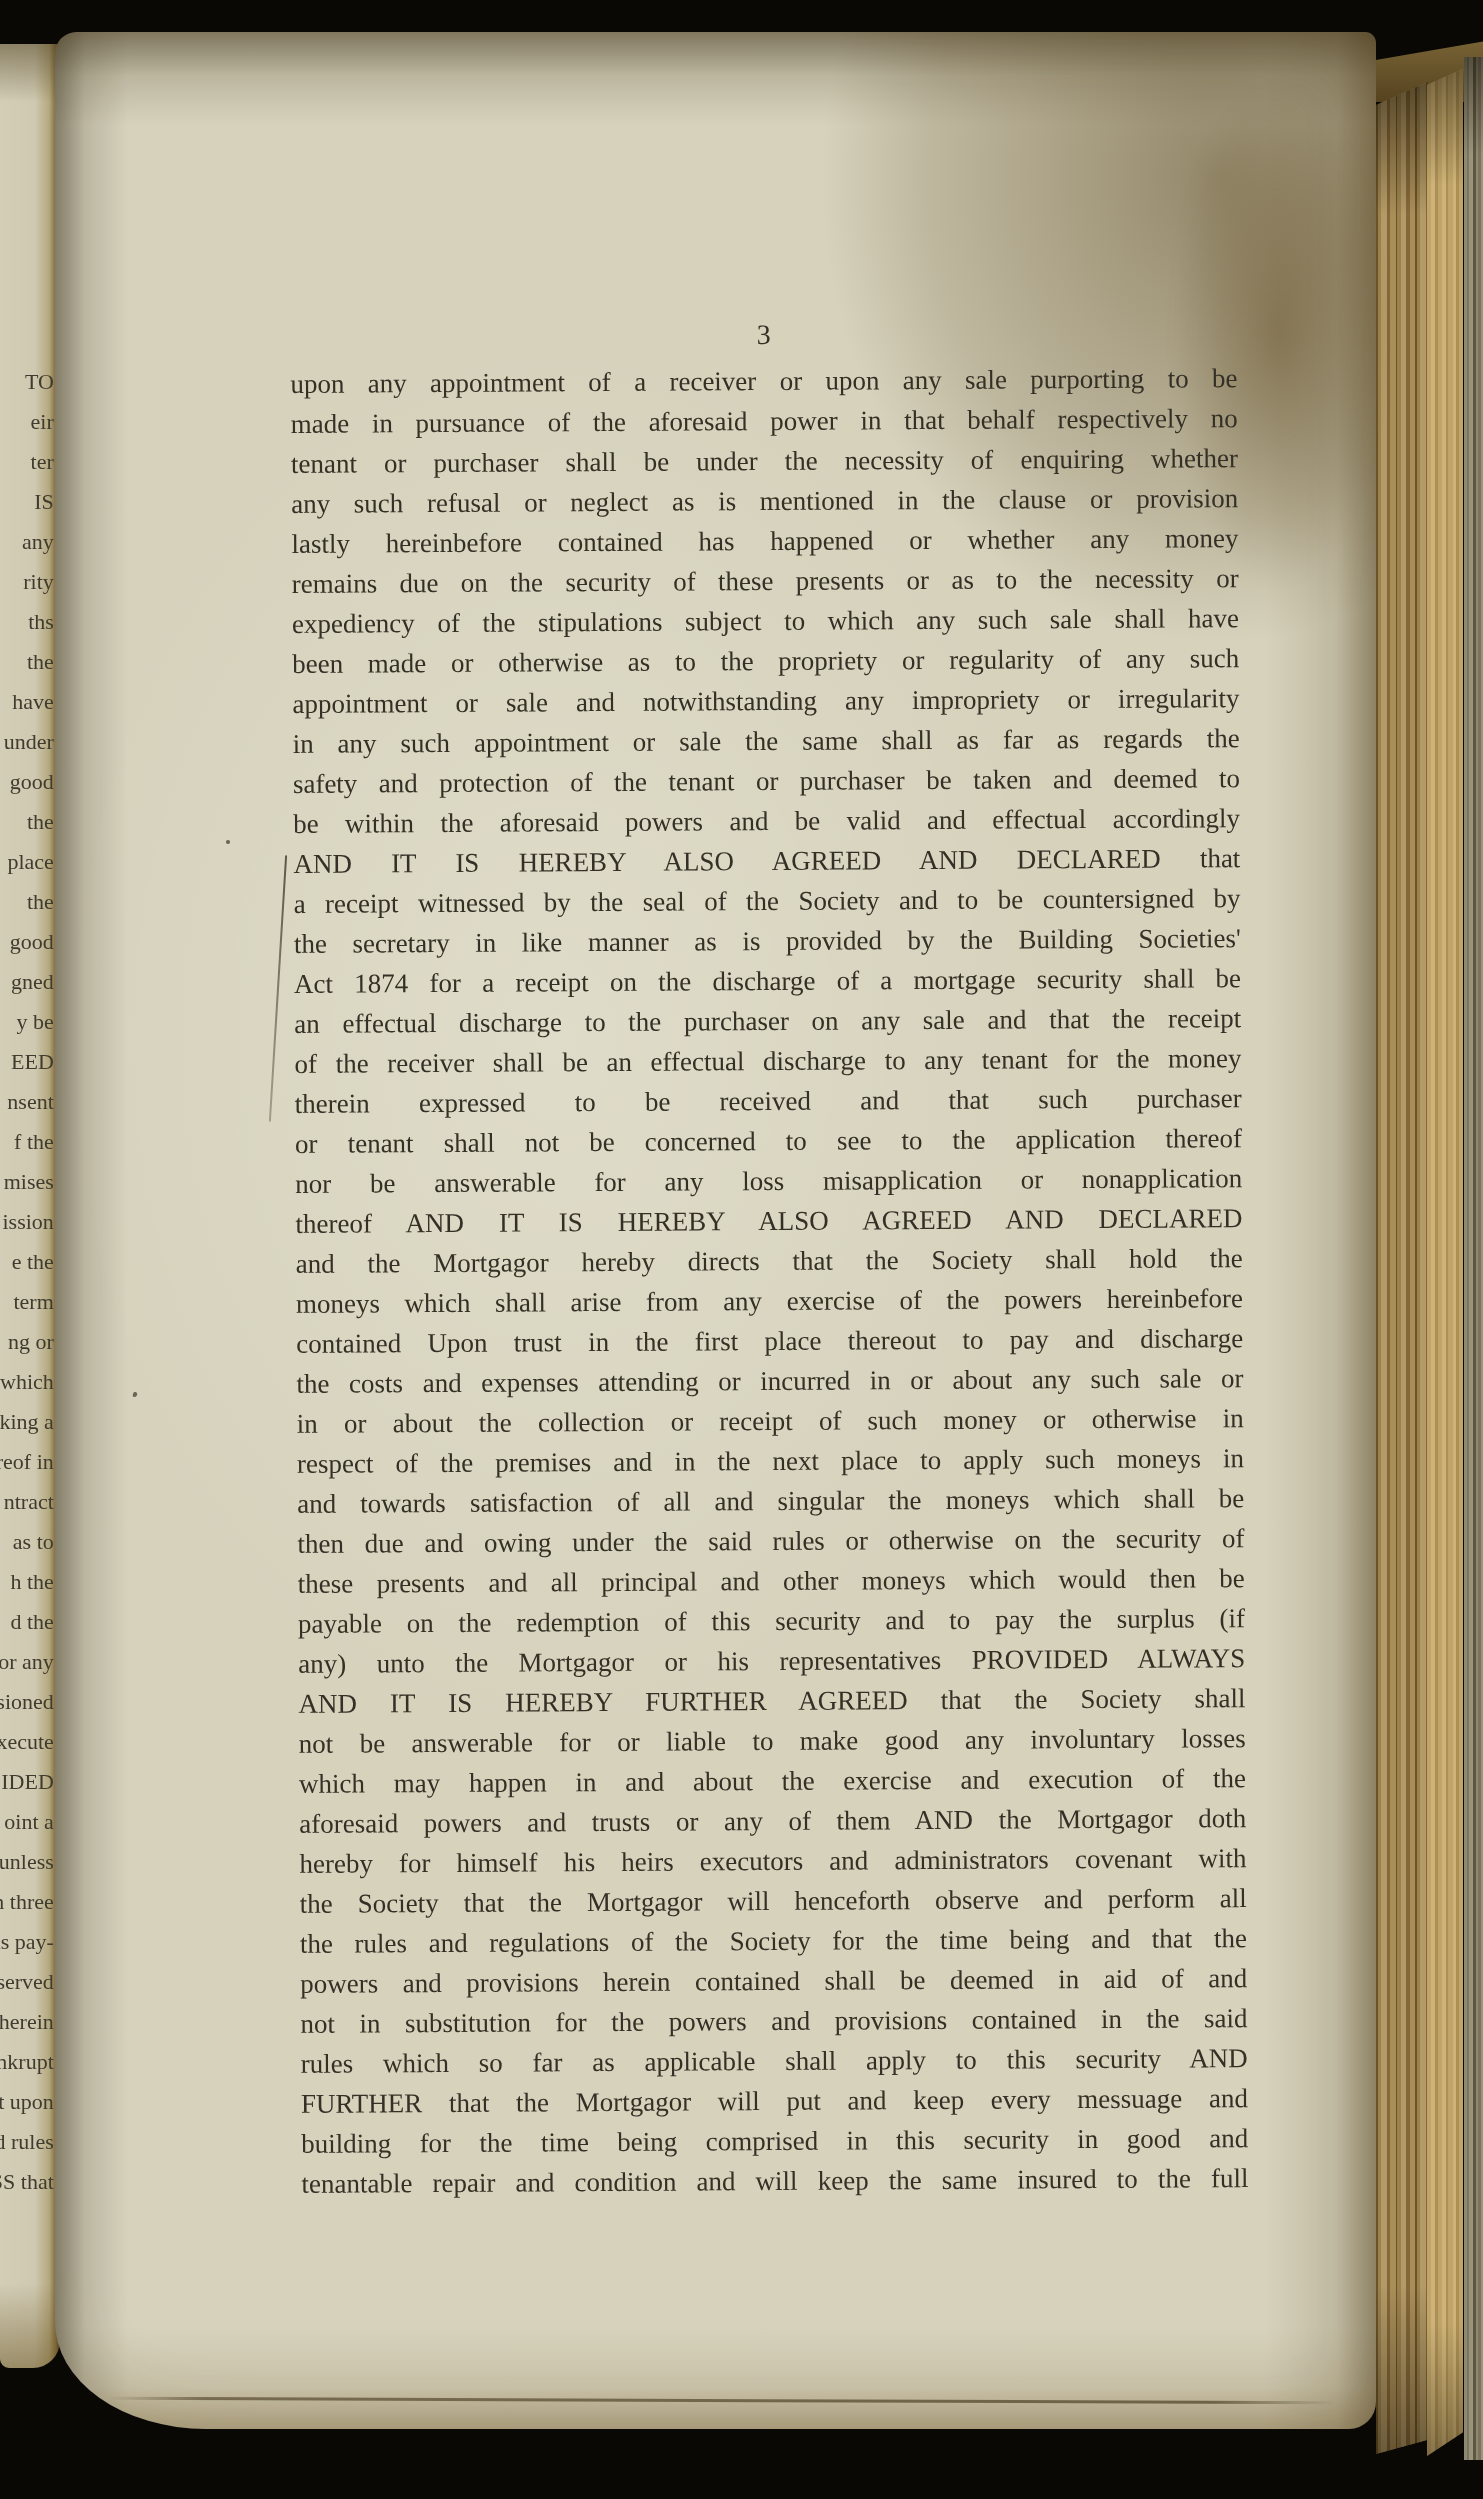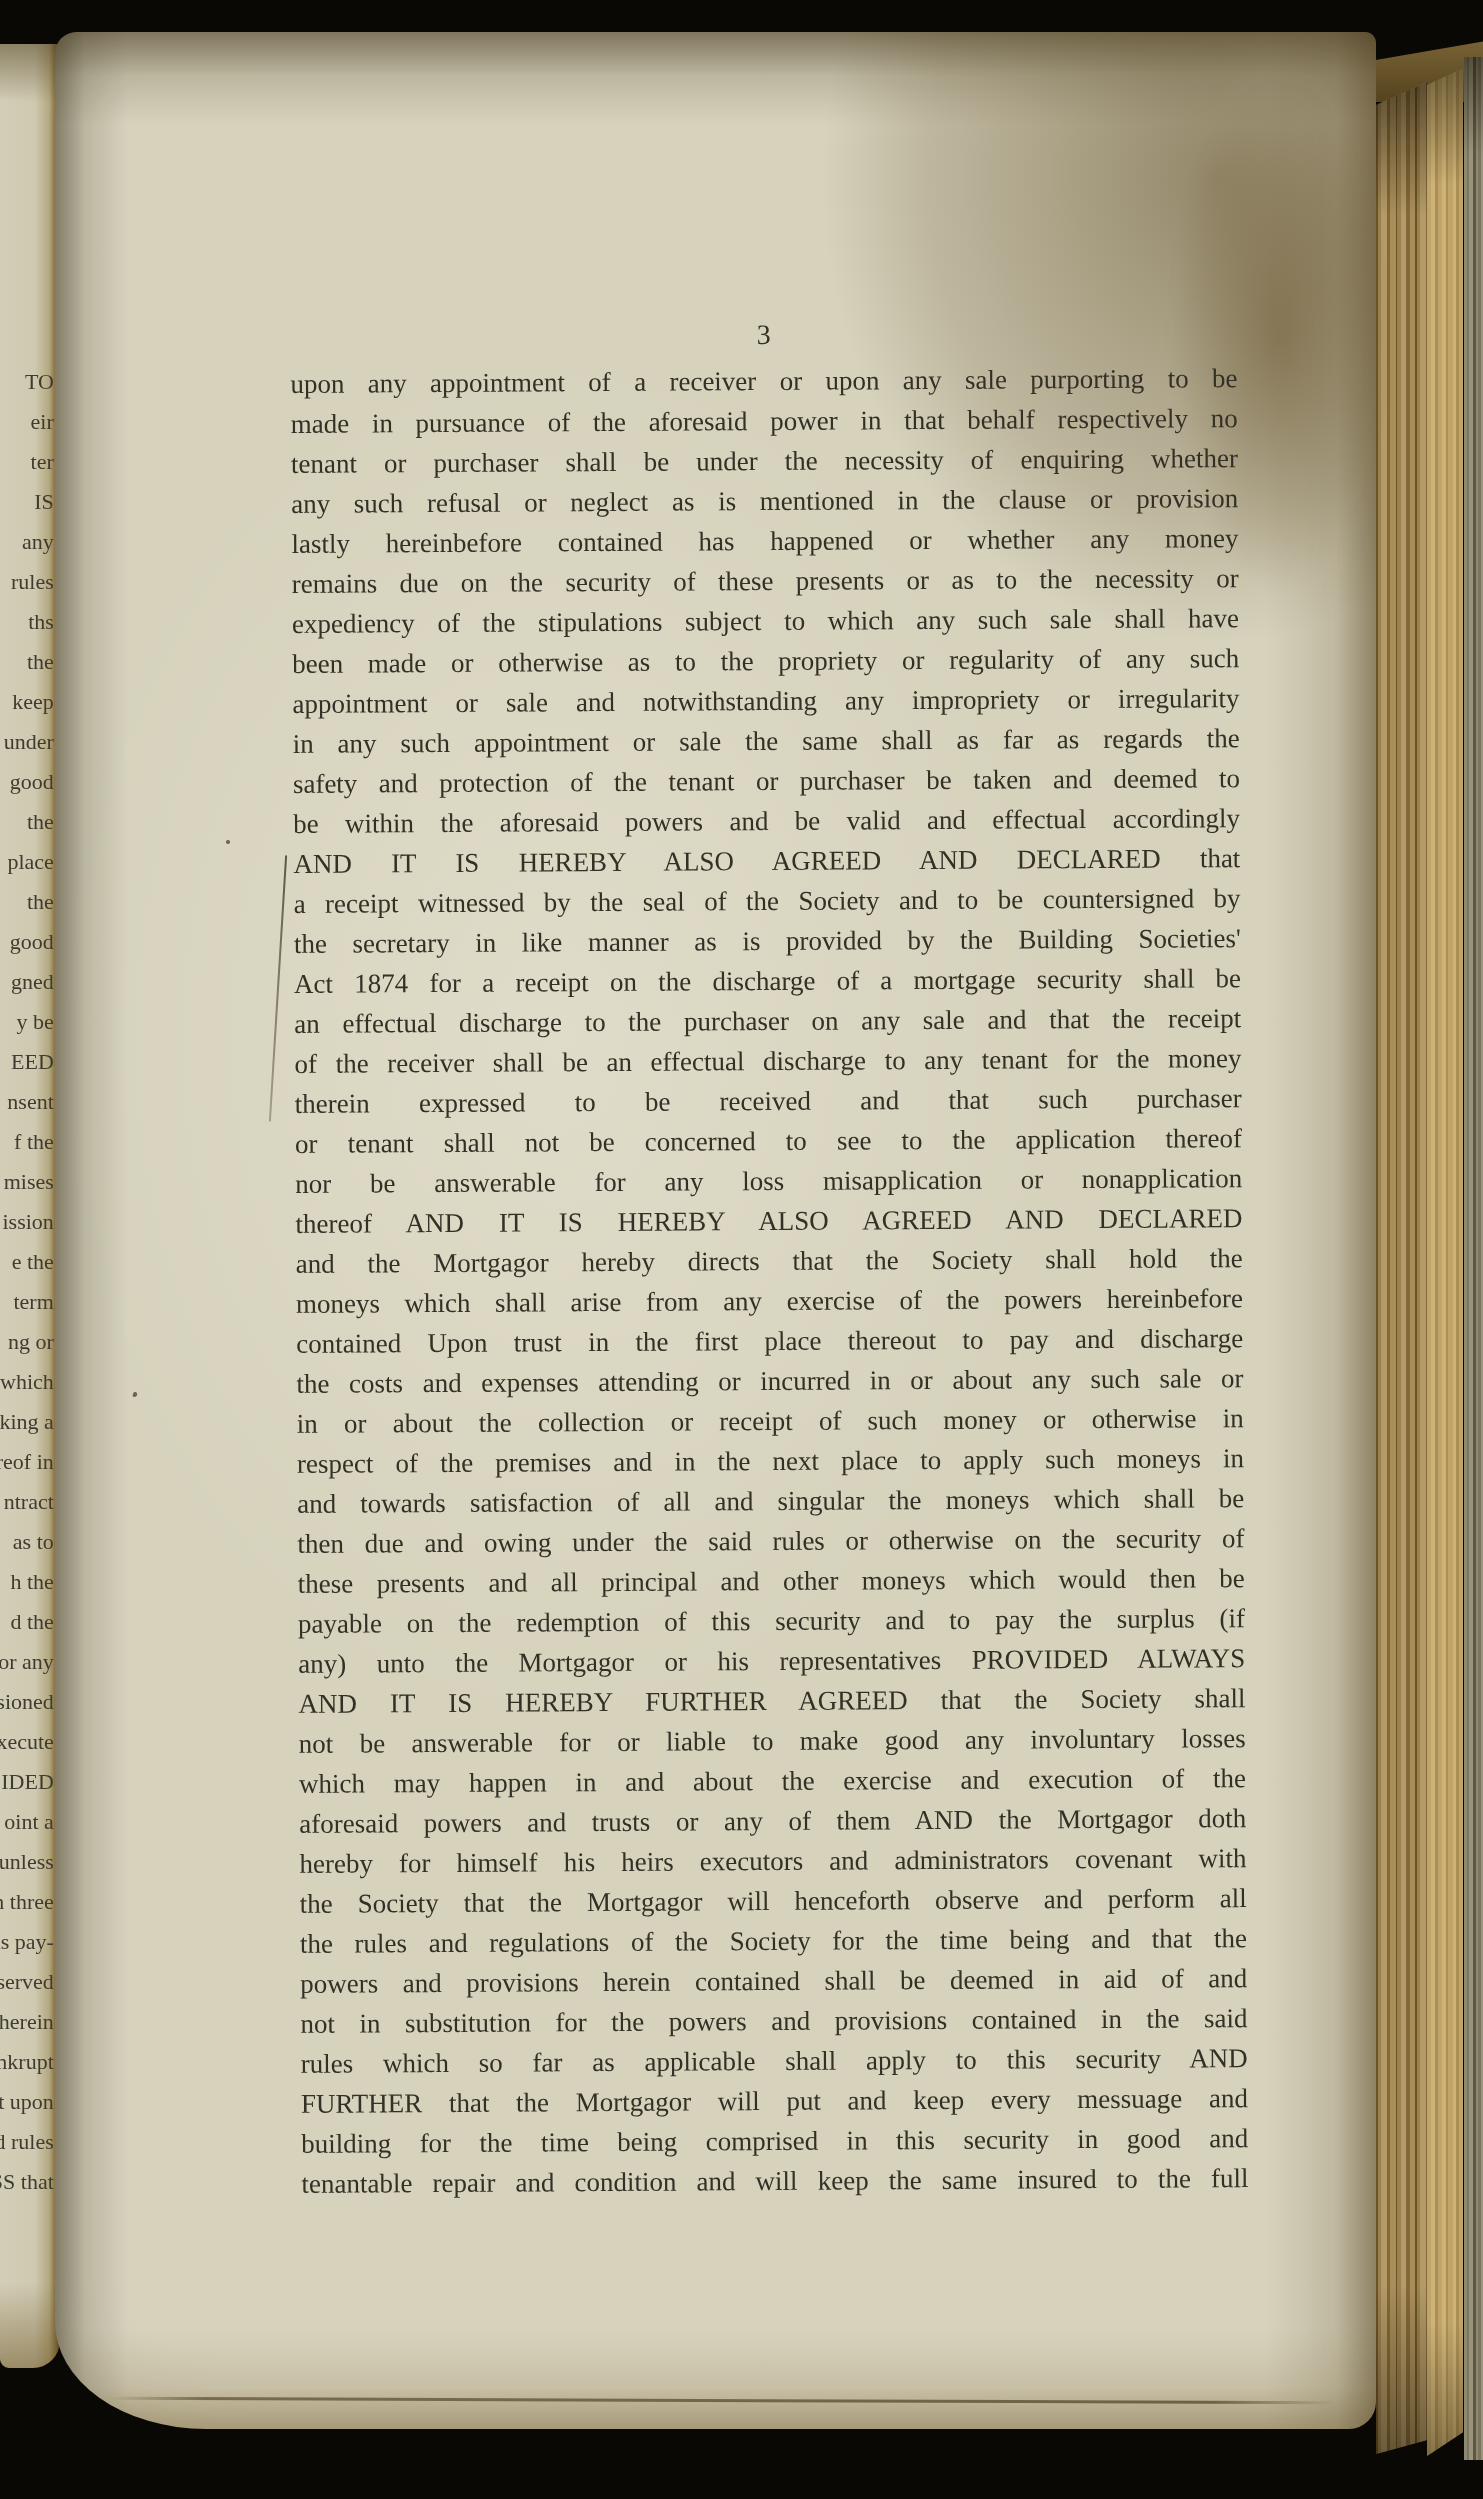--- a/index.html
+++ b/index.html
@@ -115,24 +115,24 @@
   <div class="fe fe2"></div>
   <div class="fe fe3"></div>
 
   <div class="left-sliver">
     <div class="sliver-lines">
         <div class="sliver-line">TO</div>
         <div class="sliver-line">eir</div>
         <div class="sliver-line">ter</div>
         <div class="sliver-line">IS</div>
         <div class="sliver-line">any</div>
-        <div class="sliver-line">rules</div>
+        <div class="sliver-line">rity</div>
         <div class="sliver-line">ths</div>
         <div class="sliver-line">the</div>
-        <div class="sliver-line">keep</div>
+        <div class="sliver-line">have</div>
         <div class="sliver-line">under</div>
         <div class="sliver-line">good</div>
         <div class="sliver-line">the</div>
         <div class="sliver-line">place</div>
         <div class="sliver-line">the</div>
         <div class="sliver-line">good</div>
         <div class="sliver-line">gned</div>
         <div class="sliver-line">y be</div>
         <div class="sliver-line">EED</div>
         <div class="sliver-line">nsent</div>

